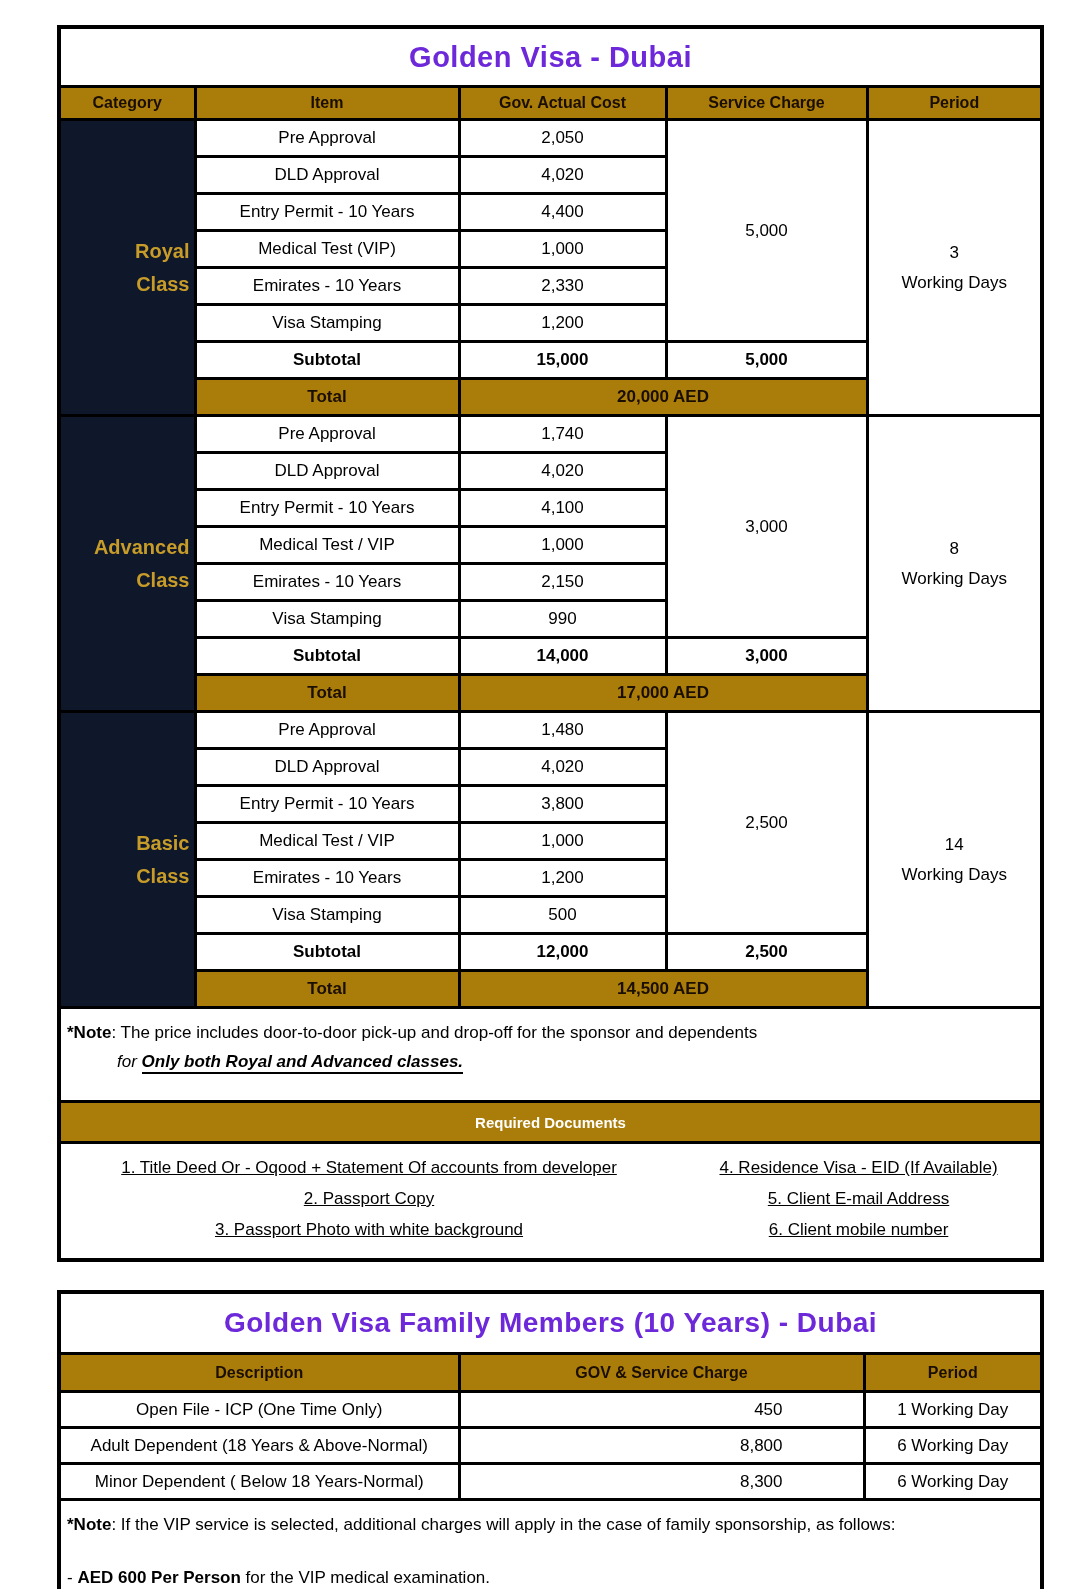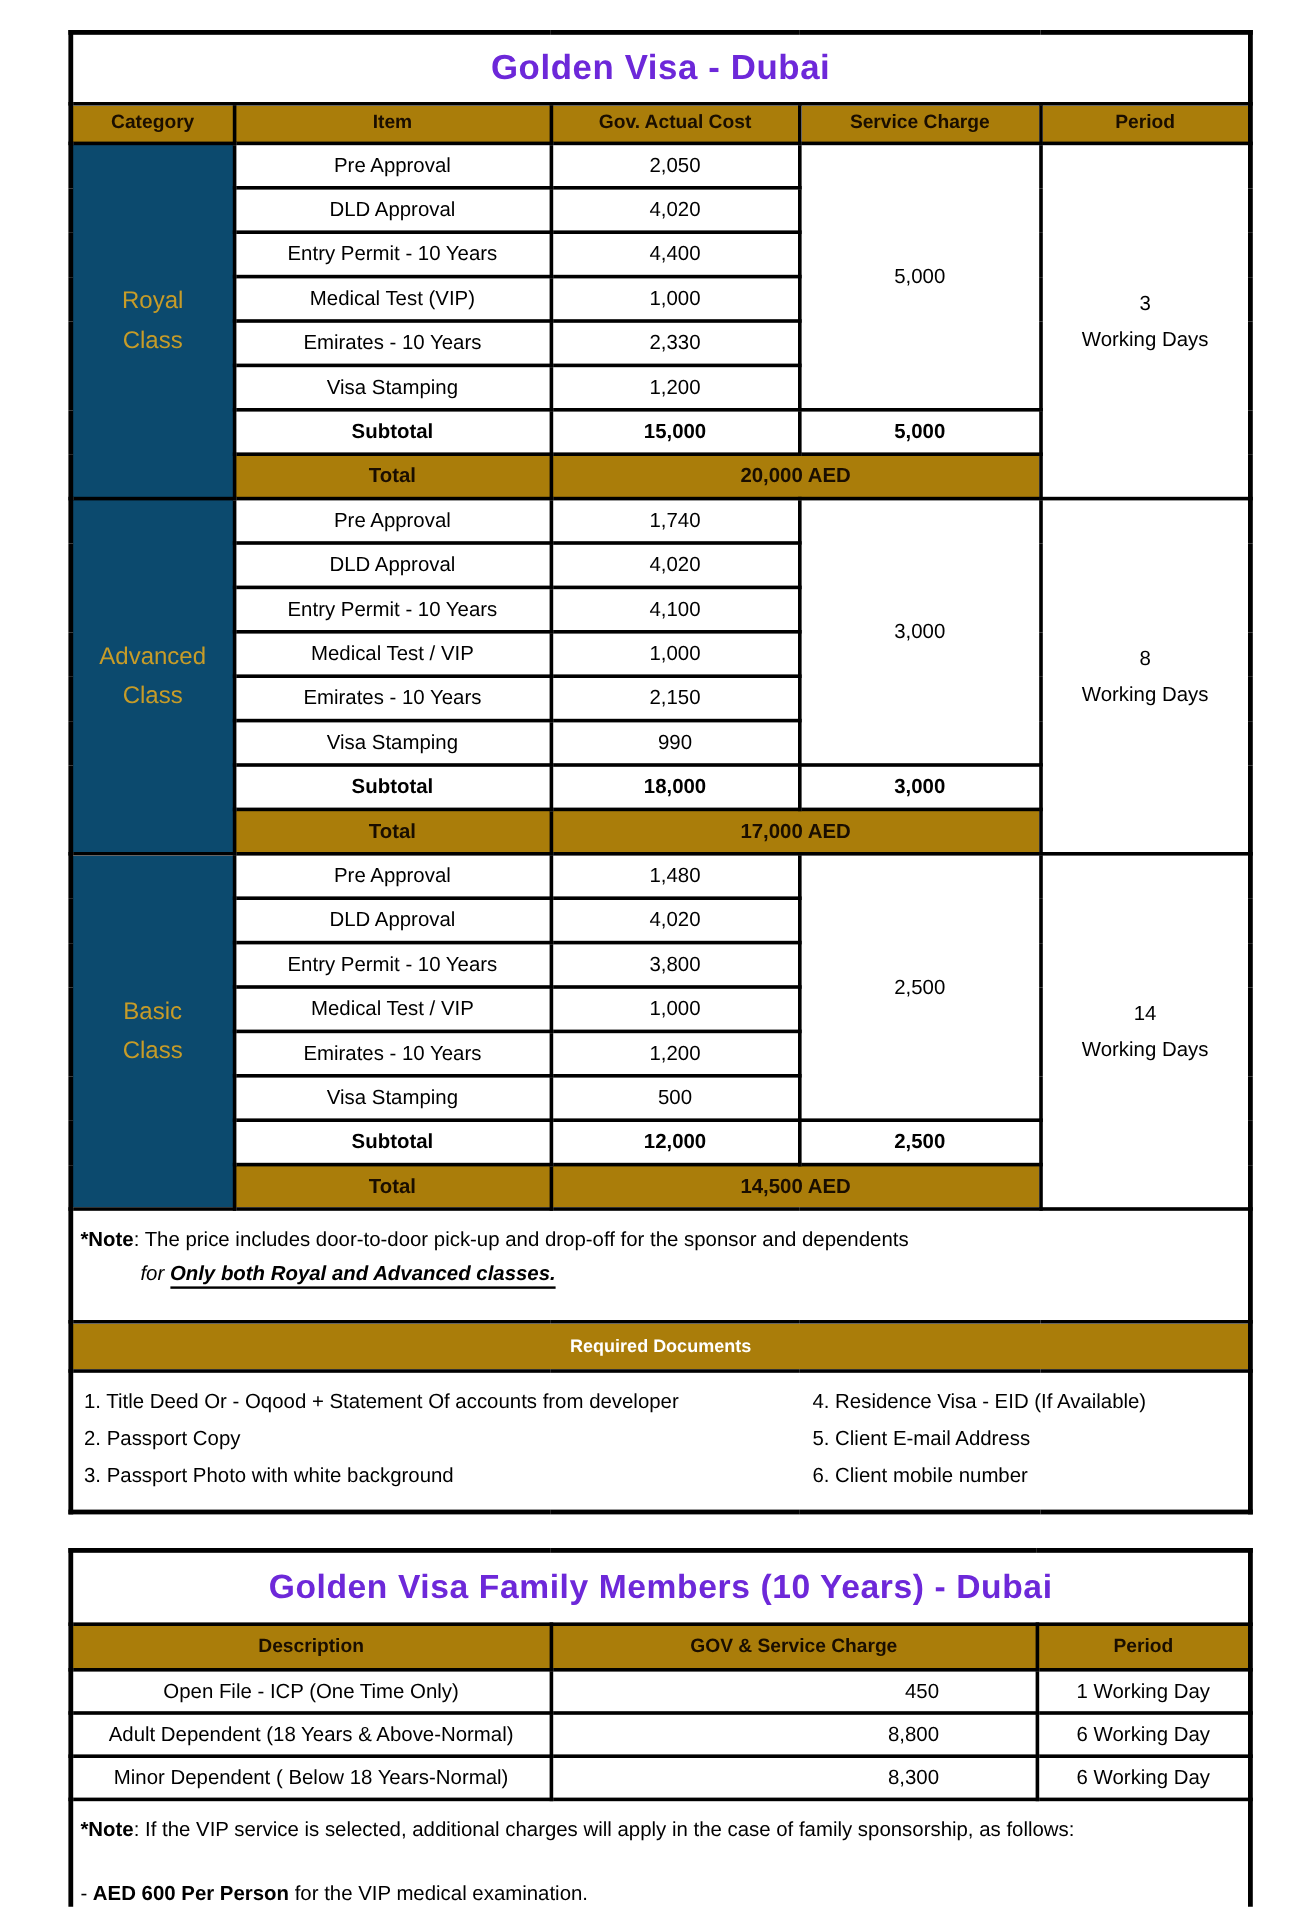--- a/index.html
+++ b/index.html
@@ -42,24 +42,25 @@
     background:#AA7D0A;
     color:#1a0e00;
     font-weight:bold;
     font-size:16px;
   }
   .t2-hdr td{height:35px;}
   .item-row td{height:34px;}
   .t2-row td{height:33px;}
   .class-label{
     font-size:20px;
-    font-weight:normal;
+    font-weight:bold;
     color:#C79C28;
     line-height:33px;
-    background:#0c4a6e;
+    background:#0f172a;
+    text-align:right;
   }
   .service-merged{font-size:17px;}
   .period-cell{line-height:30px;font-size:17px;}
   .subtotal-row td{font-weight:bold;}
   .total-row td{
     background:#AA7D0A;
     font-weight:bold;
     color:#1a0e00;
     height:34px;
     margin-top:16px;
@@ -88,21 +89,22 @@
     height:38px;
   }
   .docs-cell{
     padding:8px 0 10px 0;
     vertical-align:top;
     height:96px;
   }
   .docs-grid{
     display:grid;
     grid-template-columns:62% 38%;
-    text-align:left;
+    text-align:center;
+    text-decoration:underline;
   }
   .docs-col{padding-left:9px;}
   .doc-line{line-height:31px;white-space:nowrap;}
   .charge-val{text-align:right;padding-right:80px;}
 </style>
 </head>
 <body>
 
 <table class="doc-table" id="visa-table">
   <colgroup>
@@ -197,21 +199,21 @@
   <tr class="item-row">
     <td>Emirates - 10 Years</td>
     <td>2,150</td>
   </tr>
   <tr class="item-row">
     <td>Visa Stamping</td>
     <td>990</td>
   </tr>
   <tr class="item-row subtotal-row">
     <td>Subtotal</td>
-    <td>18,000</td>
+    <td>14,000</td>
     <td>3,000</td>
   </tr>
   <tr class="total-row">
     <td>Total</td>
     <td colspan="2">17,000 AED</td>
   </tr>
 
   <tr class="item-row">
     <td rowspan="8" class="class-label">
       <div>Basic</div>

